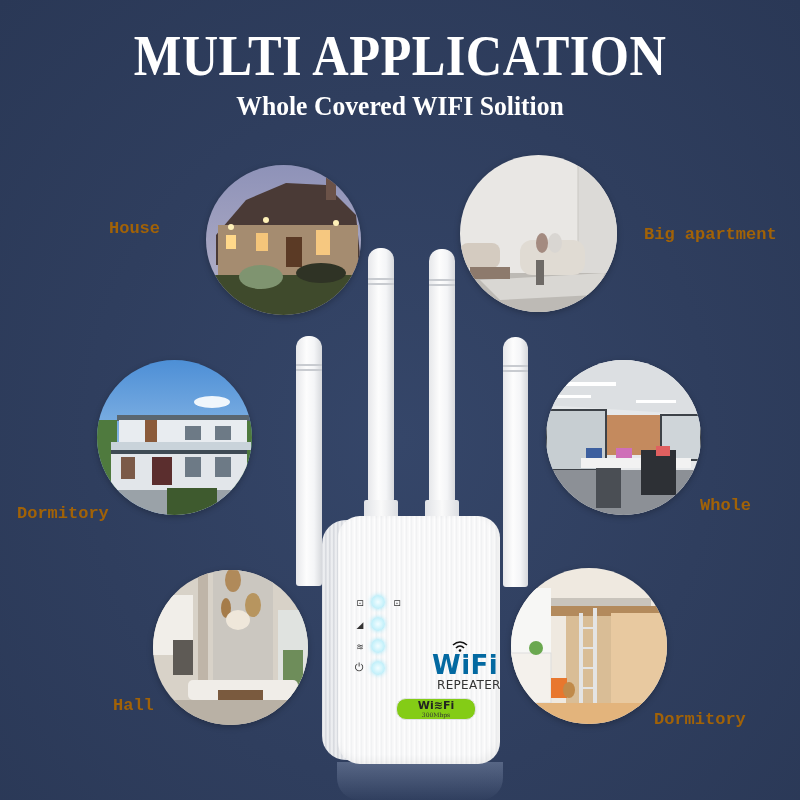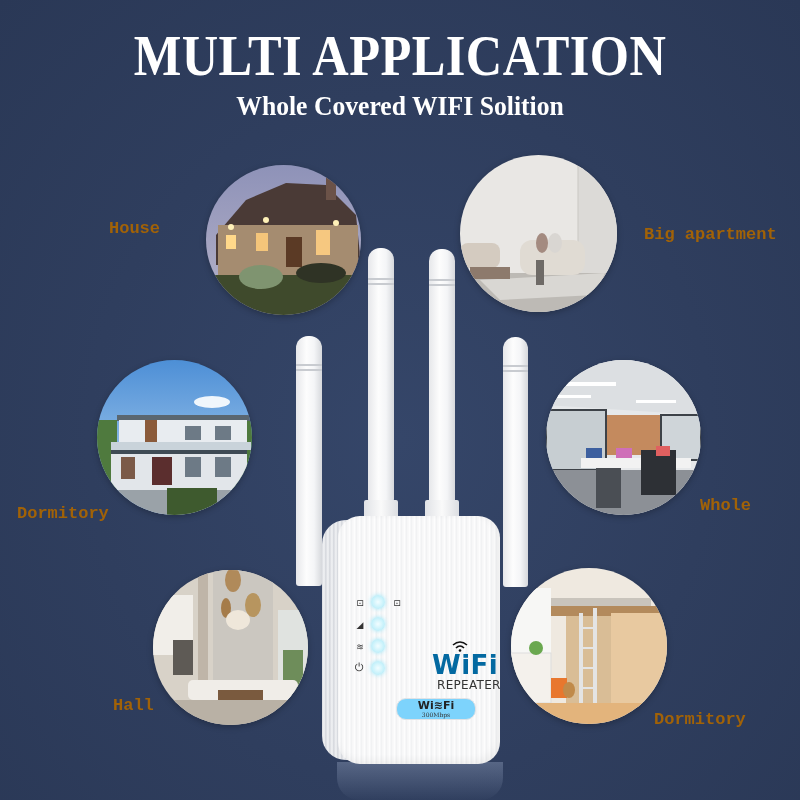--- a/index.html
+++ b/index.html
@@ -68,21 +68,21 @@
   .wifi-brand {
     position: absolute; left: 432px; top: 652px;
     font-family: "DejaVu Sans", sans-serif; font-weight: bold; font-size: 26px; color: #0369a1; line-height: 26px; letter-spacing: 0.5px;
   }
   .repeater {
     position: absolute; left: 437px; top: 678px;
     font-family: "DejaVu Sans", sans-serif; font-size: 12px; color: #333; letter-spacing: 0.3px;
   }
   .badge {
     position: absolute; left: 396px; top: 698px; width: 80px; height: 22px;
-    border-radius: 10px; background: #7dd3fc; border: 1px solid #e0e2e5; padding-left: 24px;
+    border-radius: 10px; background: #84cc16; border: 1px solid #e0e2e5; padding-left: 24px;
   }
   .badge-text {
     position: absolute; left: 0; right: 0; top: 1px; text-align: center;
     font-family: "DejaVu Sans", sans-serif; font-weight: bold; font-size: 11px; color: #222; line-height: 12px;
   }
   .badge-sub {
     position: absolute; left: 0; right: 0; top: 12px; text-align: center;
     font-family: "DejaVu Serif", serif; font-size: 6px; color: #333; line-height: 7px;
   }
 </style>

